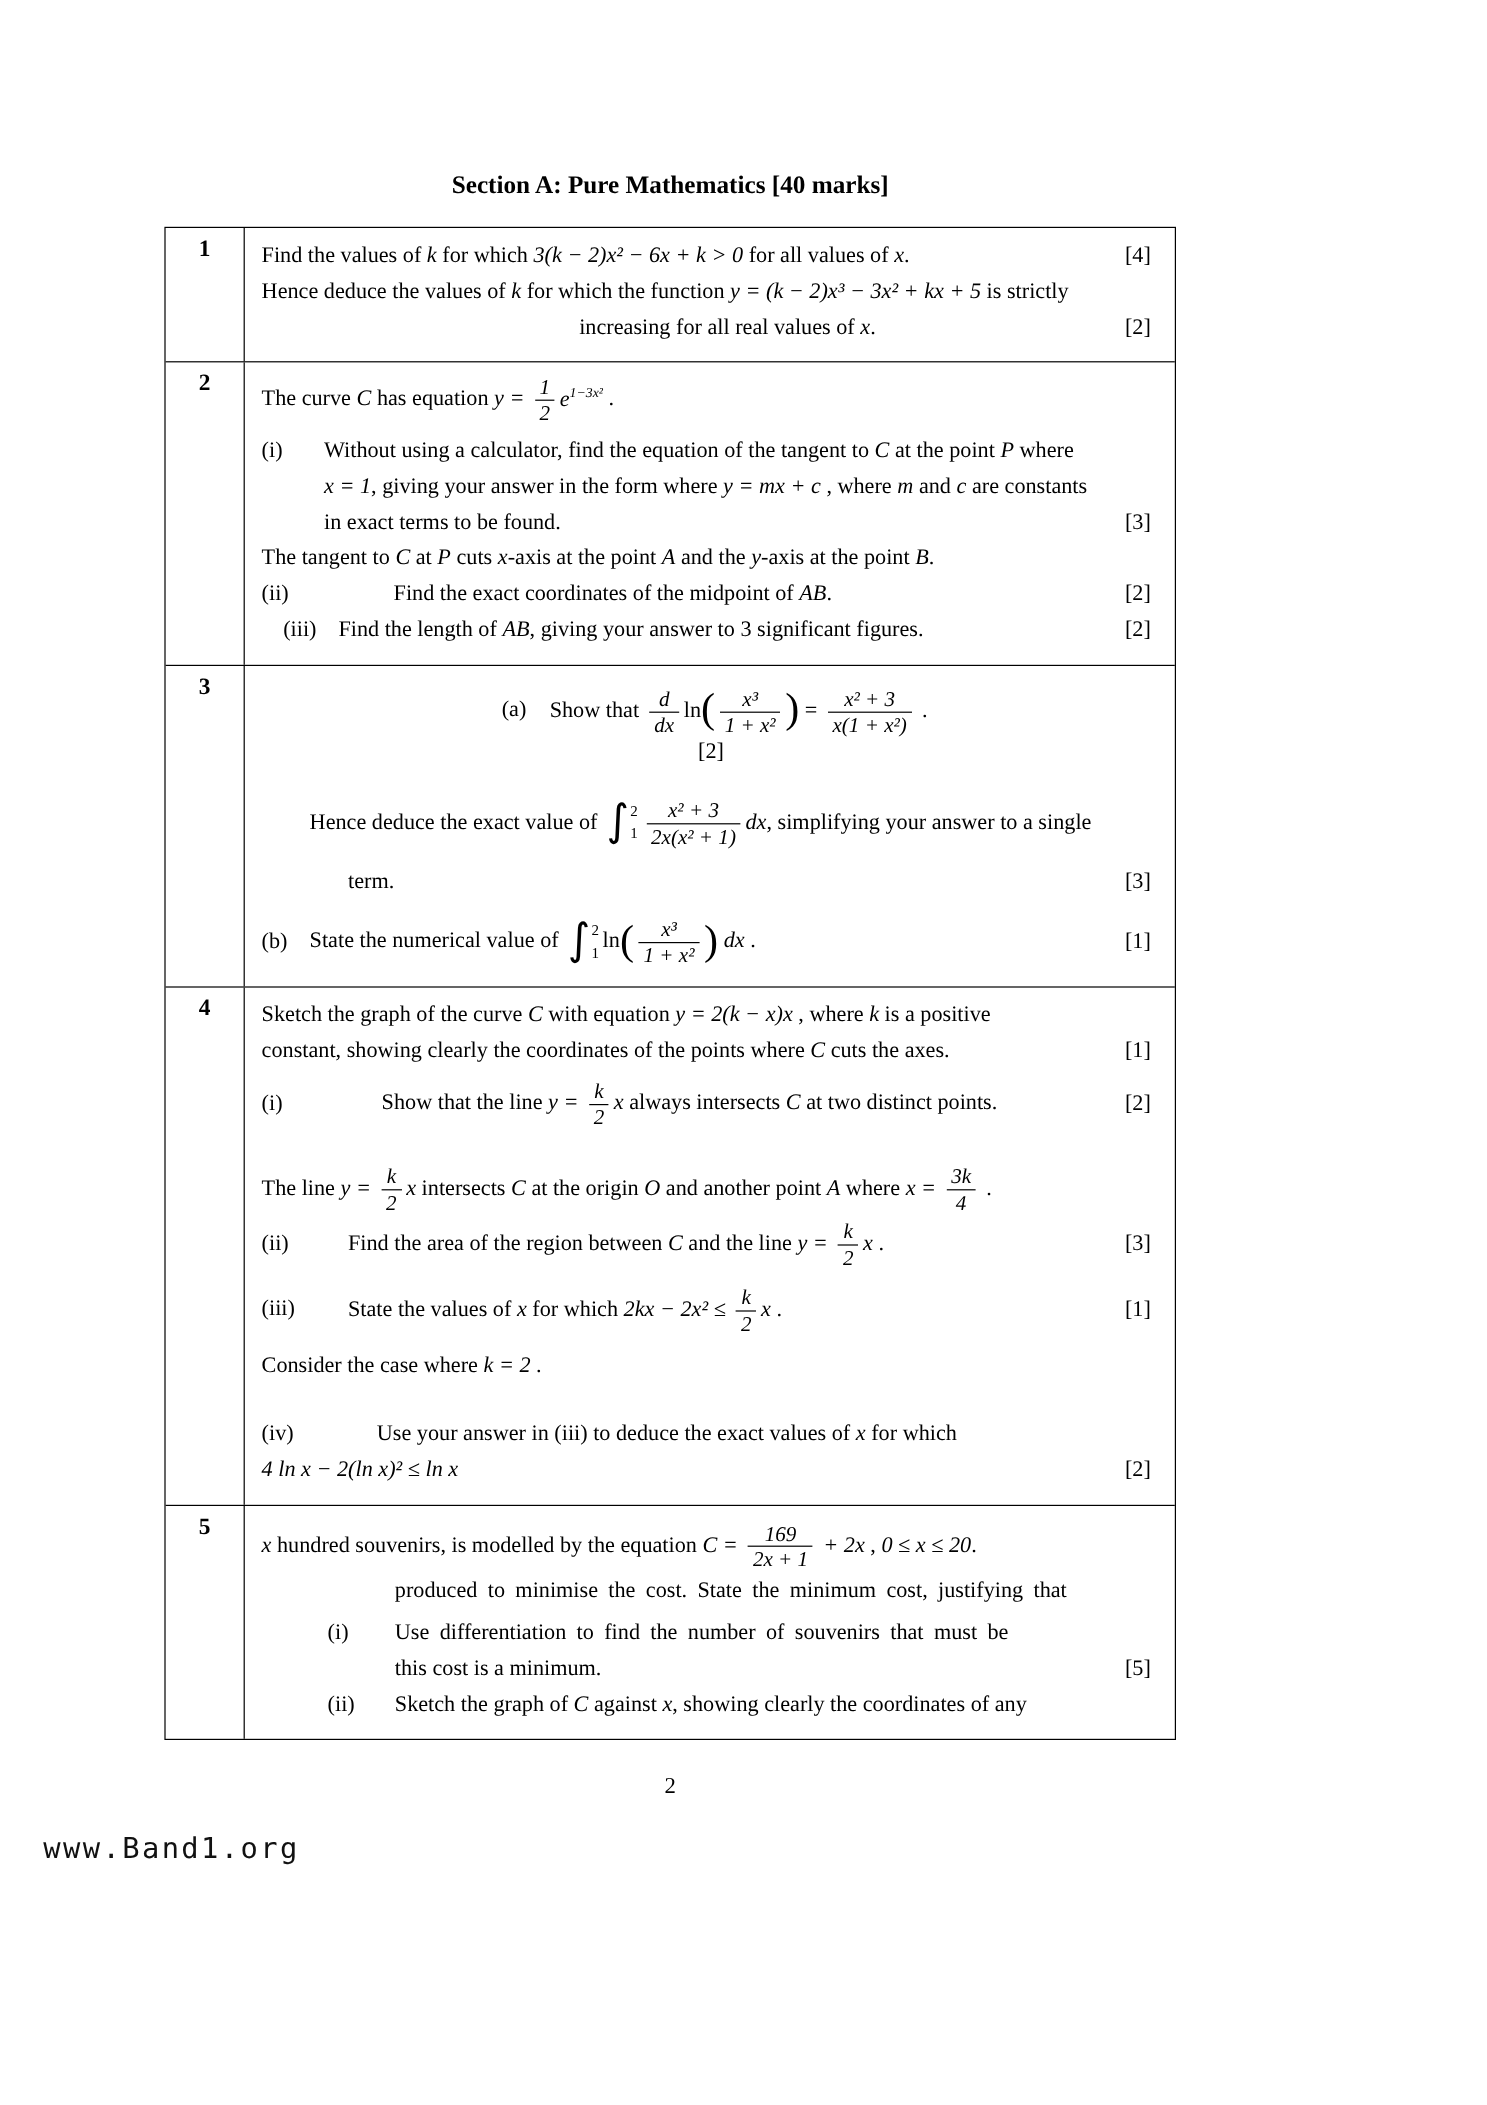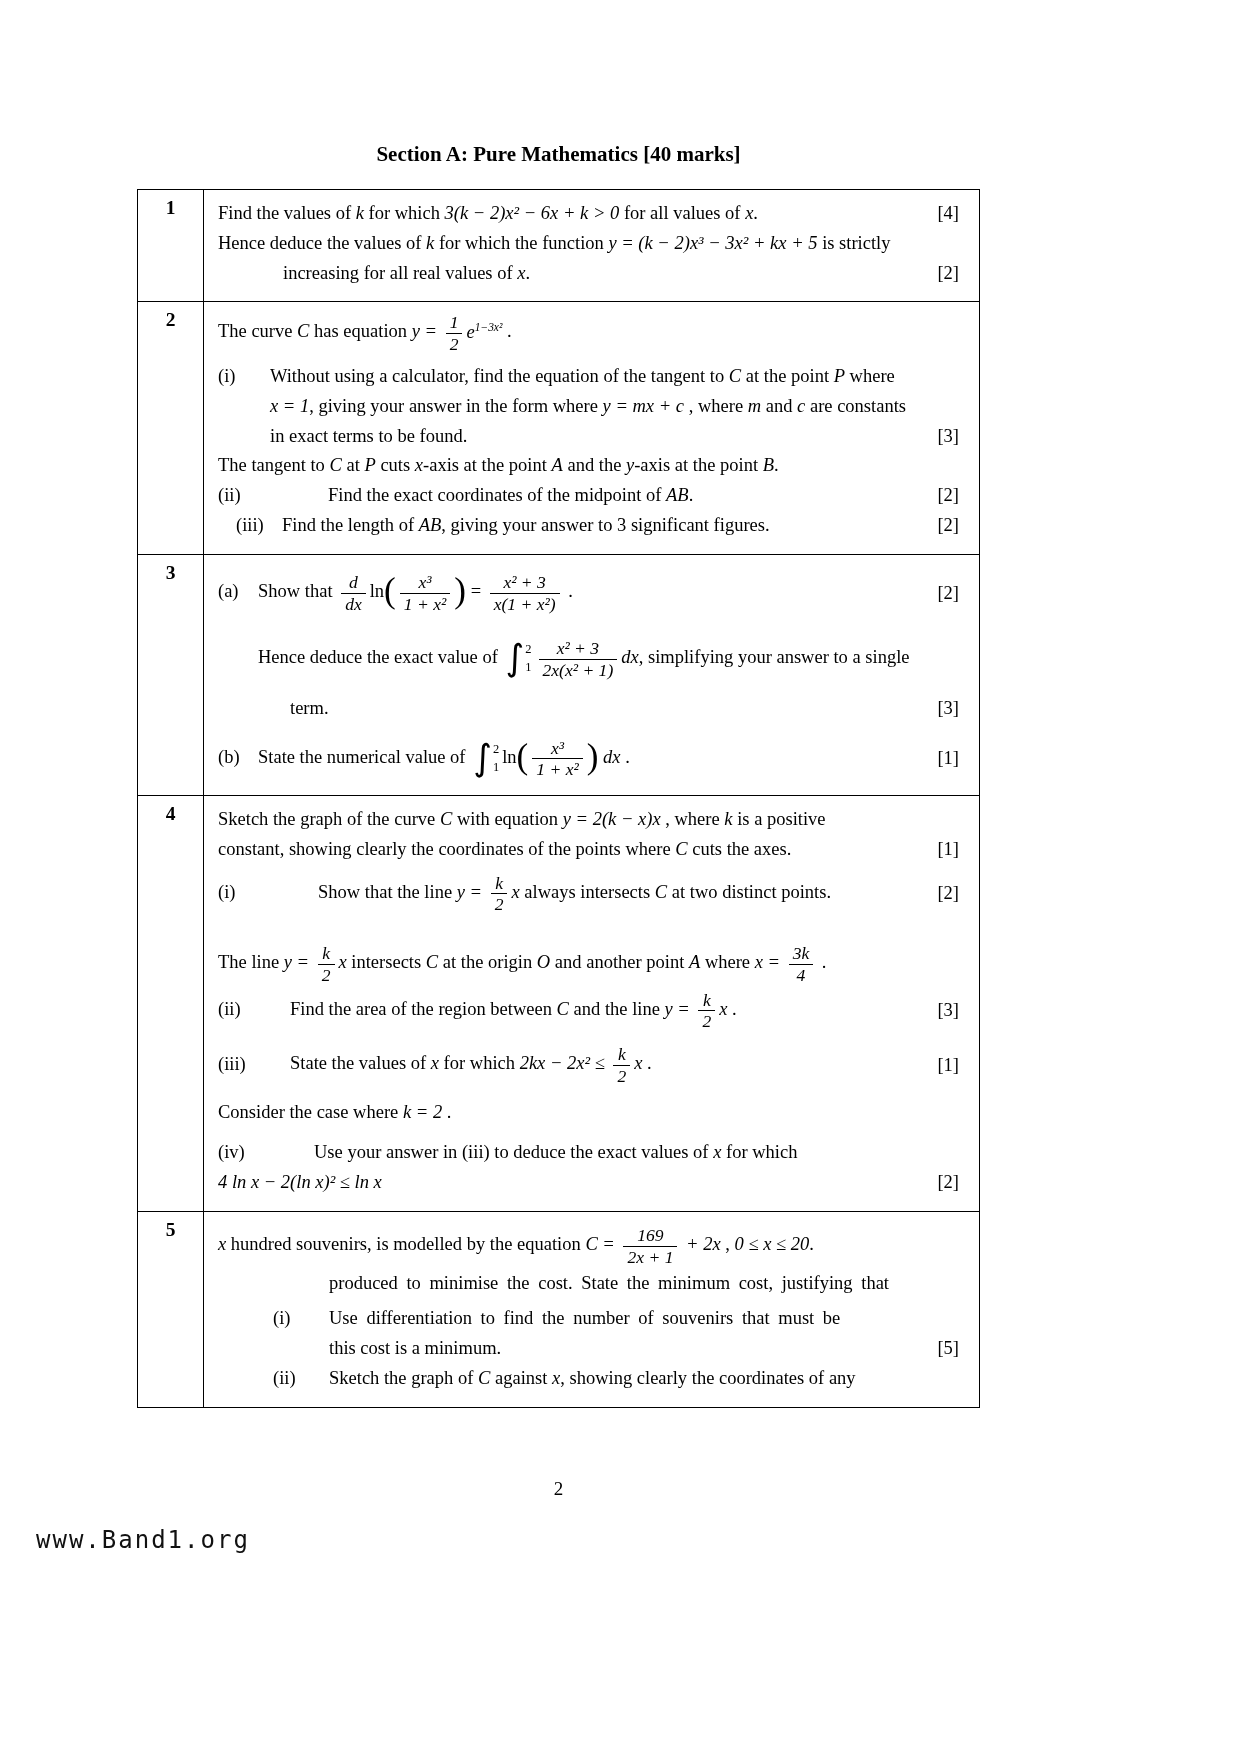--- a/index.html
+++ b/index.html
@@ -63,21 +63,21 @@
         <div class="q-num">1</div>
         <div class="q-body">
           <div class="line">
             <div class="content"><span class="txt">Find the values of </span><span class="math">k</span><span class="txt"> for which  </span><span class="math">3(k − 2)x² − 6x + k &gt; 0</span><span class="txt"> for all values of </span><span class="math">x</span><span class="txt">.</span></div>
             <span class="marks">[4]</span>
           </div>
           <div class="line">
             <div class="content"><span class="txt">Hence deduce the values of </span><span class="math">k</span><span class="txt"> for which the function  </span><span class="math">y = (k − 2)x³ − 3x² + kx + 5</span><span class="txt"> is strictly</span></div>
           </div>
           <div class="line">
-            <div class="content" style="padding-left: 65px;"><span class="txt">increasing for all real values of </span><span class="math">x</span><span class="txt">.</span></div>
+            <div class="content" style="padding-left: 65px; text-align: center;"><span class="txt">increasing for all real values of </span><span class="math">x</span><span class="txt">.</span></div>
             <span class="marks">[2]</span>
           </div>
         </div>
       </div>
       <div class="q-row">
         <div class="q-num">2</div>
         <div class="q-body">
           <div class="line">
             <div class="content"><span class="txt">The curve </span><span class="math">C</span><span class="txt"> has equation  </span><span class="math">y = </span><span class="frac">
                 <span class="n">1</span>
@@ -103,21 +103,21 @@
           </div>
           <div class="line">
             <div class="content" style="padding-left: 18px;"><span class="label" style="min-width: 46px;">(iii)</span><span class="txt">Find the length of </span><span class="math">AB</span><span class="txt">, giving your answer to 3 significant figures.</span></div>
             <span class="marks">[2]</span>
           </div>
         </div>
       </div>
       <div class="q-row">
         <div class="q-num">3</div>
         <div class="q-body">
-          <div class="line" style="margin-top: 10px;">
+          <div class="line" style="margin-top: 10px; flex-direction: column;">
             <div class="content"><span class="label" style="min-width: 40px;">(a)</span><span class="txt">Show that </span><span class="frac">
                 <span class="n">d</span>
                 <span class="d">dx</span>
               </span><span class="txt">ln</span><span class="big">(</span><span class="frac">
                 <span class="n">x³</span>
                 <span class="d">1 + x²</span>
               </span><span class="big">)</span><span class="txt"> = </span><span class="frac">
                 <span class="n">x² + 3</span>
                 <span class="d">x(1 + x²)</span>
               </span><span class="txt"> .</span></div>
@@ -190,21 +190,21 @@
           <div class="line" style="margin-top: 12px;">
             <div class="content"><span class="label" style="min-width: 72px;">(iii)</span><span class="txt">State the values of </span><span class="math">x</span><span class="txt"> for which </span><span class="math">2kx − 2x² ≤ </span><span class="frac">
                 <span class="n">k</span>
                 <span class="d">2</span>
               </span><span class="math">x</span><span class="txt"> .</span></div>
             <span class="marks">[1]</span>
           </div>
           <div class="line" style="margin-top: 12px;">
             <div class="content"><span class="txt">Consider the case where  </span><span class="math">k = 2</span><span class="txt"> .</span></div>
           </div>
-          <div class="line" style="margin-top: 14px;">
+          <div class="line" style="margin-top: 30px;">
             <div class="content"><span class="label" style="min-width: 96px;">(iv)</span><span class="txt">Use your answer in (iii) to deduce the exact values of </span><span class="math">x</span><span class="txt"> for which</span></div>
           </div>
           <div class="line">
             <div class="content"><span class="math">4 ln x  − 2(ln x)² ≤ ln x</span></div>
             <span class="marks">[2]</span>
           </div>
         </div>
       </div>
       <div class="q-row">
         <div class="q-num">5</div>

